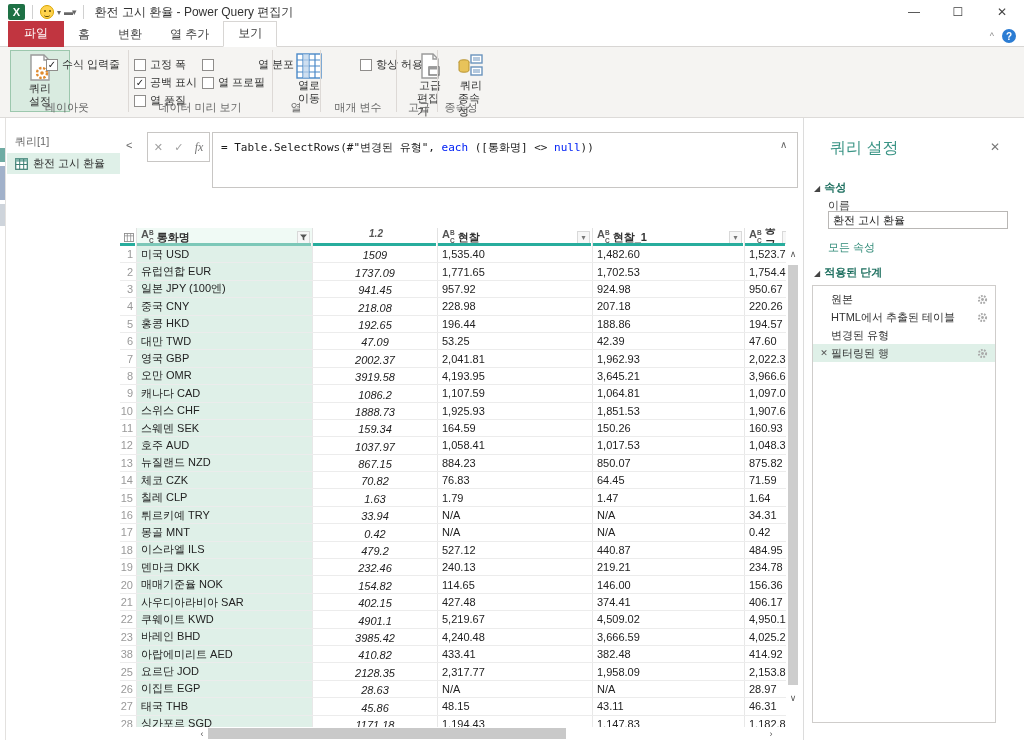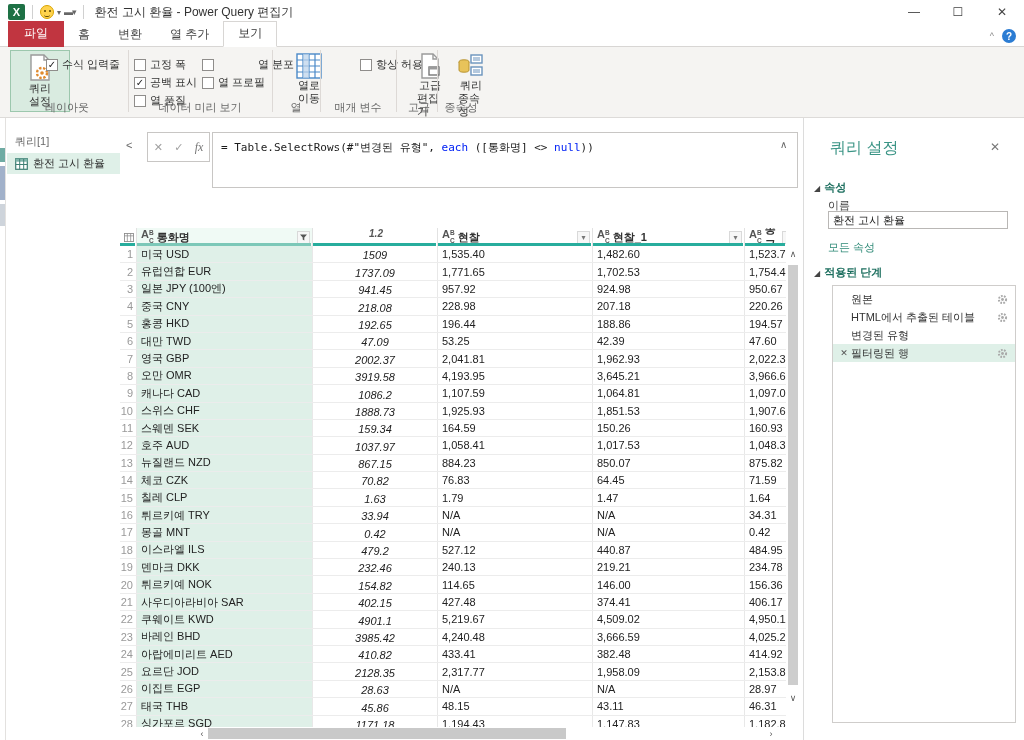--- a/index.html
+++ b/index.html
@@ -90,21 +90,21 @@
   
   #panel-divider { left:803px; top:118px; width:1px; height:622px; background:#dcdcdc; }
   #settings-panel { left:804px; top:118px; width:212px; height:622px; background:#fff; }
   #sp-title { position:absolute; left:26px; top:20px; font-size:16px; color:#3a9485; }
   #sp-close { position:absolute; right:16px; top:22px; font-size:12px; color:#777; }
   .sp-section { position:absolute; left:10px; font-size:11px; font-weight:bold; color:#1d6f5f; }
   .sp-tri { font-size:8px; margin-right:4px; color:#444; }
   #sp-name-label { position:absolute; left:24px; top:80px; font-size:11px; color:#444; }
   #sp-name-input { position:absolute; left:24px; top:93px; width:180px; height:18px; border:1px solid #b9b7b5; background:#fff; font-size:11px; color:#222; padding:0 4px; display:flex; align-items:center; }
   #sp-allprops { position:absolute; left:24px; top:122px; font-size:11px; color:#2f8a77; }
-  #steps-box { position:absolute; left:28px; top:167px; width:184px; height:438px; border:1px solid #cfcdcb; background:#fff; padding-top:4px; }
+  #steps-box { position:absolute; left:8px; top:167px; width:184px; height:438px; border:1px solid #cfcdcb; background:#fff; padding-top:4px; }
   .step { display:flex; align-items:center; height:18px; font-size:11px; color:#333; padding:0 4px 0 4px; }
   .step.sel { background:#dff0e8; }
   .stepx { width:14px; color:#555; font-size:9px; text-align:center; flex:none; }
   .steplabel { flex:1; white-space:nowrap; overflow:hidden; }
   .stepgear { width:12px; flex:none; margin-right:2px; }
 
   svg { display:block; }
 </style>
 </head>
 <body>
@@ -481,21 +481,21 @@
       <div class="trow">
         <div class="tcell rn gut">19</div>
         <div class="tcell cname c-name">덴마크 DKK</div>
         <div class="tcell crate c-rate">232.46</div>
         <div class="tcell ccash c-cash">240.13</div>
         <div class="tcell ccash2 c-cash2">219.21</div>
         <div class="tcell cremit c-remit">234.78</div>
       </div>
       <div class="trow">
         <div class="tcell rn gut">20</div>
-        <div class="tcell cname c-name">튀르키예 NOK</div>
+        <div class="tcell cname c-name">매매기준율 NOK</div>
         <div class="tcell crate c-rate">154.82</div>
         <div class="tcell ccash c-cash">114.65</div>
         <div class="tcell ccash2 c-cash2">146.00</div>
         <div class="tcell cremit c-remit">156.36</div>
       </div>
       <div class="trow">
         <div class="tcell rn gut">21</div>
         <div class="tcell cname c-name">사우디아라비아 SAR</div>
         <div class="tcell crate c-rate">402.15</div>
         <div class="tcell ccash c-cash">427.48</div>
@@ -512,21 +512,21 @@
       </div>
       <div class="trow">
         <div class="tcell rn gut">23</div>
         <div class="tcell cname c-name">바레인 BHD</div>
         <div class="tcell crate c-rate">3985.42</div>
         <div class="tcell ccash c-cash">4,240.48</div>
         <div class="tcell ccash2 c-cash2">3,666.59</div>
         <div class="tcell cremit c-remit">4,025.27</div>
       </div>
       <div class="trow">
-        <div class="tcell rn gut">24</div>
+        <div class="tcell rn gut">38</div>
         <div class="tcell cname c-name">아랍에미리트 AED</div>
         <div class="tcell crate c-rate">410.82</div>
         <div class="tcell ccash c-cash">433.41</div>
         <div class="tcell ccash2 c-cash2">382.48</div>
         <div class="tcell cremit c-remit">414.92</div>
       </div>
       <div class="trow">
         <div class="tcell rn gut">25</div>
         <div class="tcell cname c-name">요르단 JOD</div>
         <div class="tcell crate c-rate">2128.35</div>

